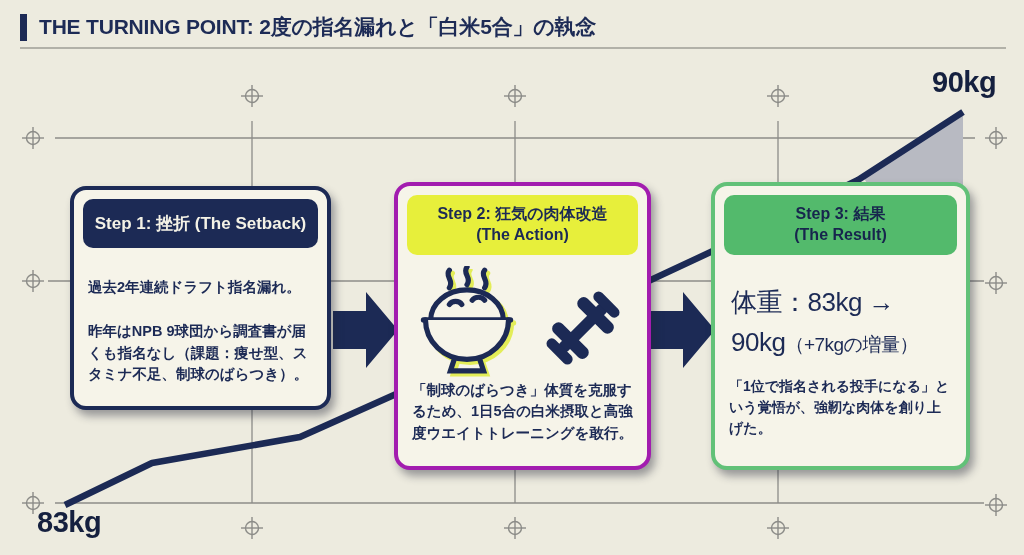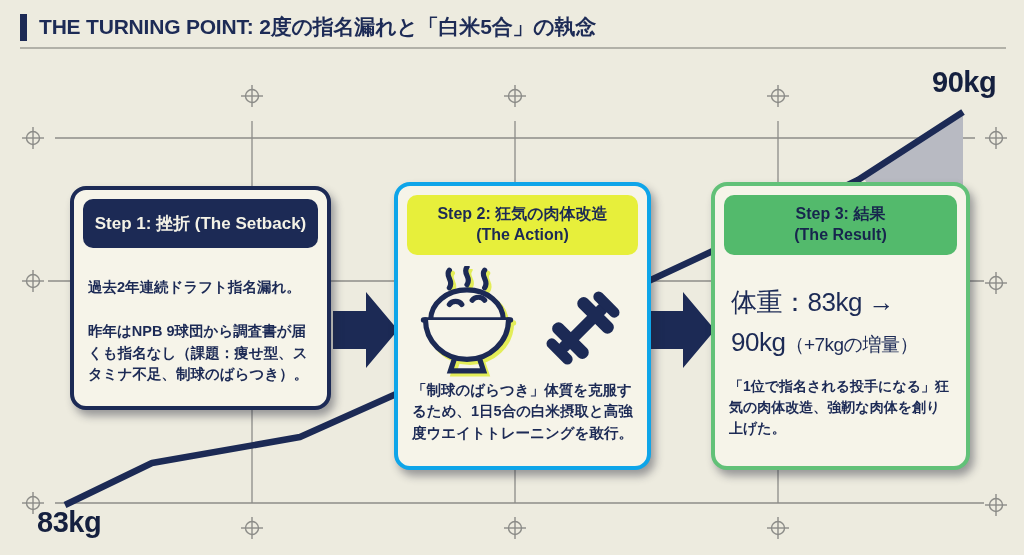--- a/index.html
+++ b/index.html
@@ -25,21 +25,21 @@
   
   .card{position:absolute;border-radius:16px;background:#f6f4e9;
         box-shadow:4px 6px 9px rgba(35,38,55,.42);z-index:2;box-sizing:border-box;}
   .card-header{border-radius:10px;margin:9px;text-align:center;font-weight:800;}
   .card-body{padding:4px 14px 10px 14px;font-size:14.5px;line-height:1.5;font-weight:600;color:#1c2a55;}
   
   .card1{left:70px;top:186px;width:261px;height:224px;border:4px solid #1c2a55;}
   .card1 .card-header{background:#1c2a55;color:#f4f2e6;font-size:17px;padding:13px 4px;}
   .card1 .card-body p{margin:16px 0 0 0;}
   
-  .card2{left:394px;top:182px;width:257px;height:288px;border:4px solid #0ea5e9;}
+  .card2{left:394px;top:182px;width:257px;height:288px;border:4px solid #a21caf;}
   .card2 .card-header{background:#e7ef3b;color:#1c2a55;font-size:16px;line-height:1.3;padding:9px 4px;}
   
   .card3{left:711px;top:182px;width:259px;height:288px;border:4px solid #62c178;}
   .card3 .card-header{background:#53ba6c;color:#17254d;font-size:16px;line-height:1.3;padding:9px 0;}
   .result-big{font-size:26px;font-weight:400;line-height:1.55;margin:14px 2px 6px 2px;letter-spacing:-0.5px;}
   .result-paren{font-size:19px;}
   .card3 .small-note{font-size:14px;line-height:1.5;font-weight:600;margin-top:14px;}
   
   .icons-row{display:flex;justify-content:center;align-items:flex-end;gap:16px;height:112px;margin-top:4px;}
   .rice-icon{filter:drop-shadow(3px 3px 0 rgba(225,236,80,.95));}
@@ -162,17 +162,17 @@
   <div class="card card3">
     <div class="card-header">
       <div>Step 3: 結果</div>
       <div>(The Result)</div>
     </div>
     <div class="card-body">
       <div class="result-big">
         <div>体重：83kg →</div>
         <div><span>90kg</span><span class="result-paren">（+7kgの増量）</span></div>
       </div>
-      <div class="small-note">「1位で指名される投手になる」狂気の肉体改造、強靭な肉体を創り上げた。</div>
+      <div class="small-note">「1位で指名される投手になる」という覚悟が、強靭な肉体を創り上げた。</div>
     </div>
   </div>
 
 </div>
 
 </body></html>

